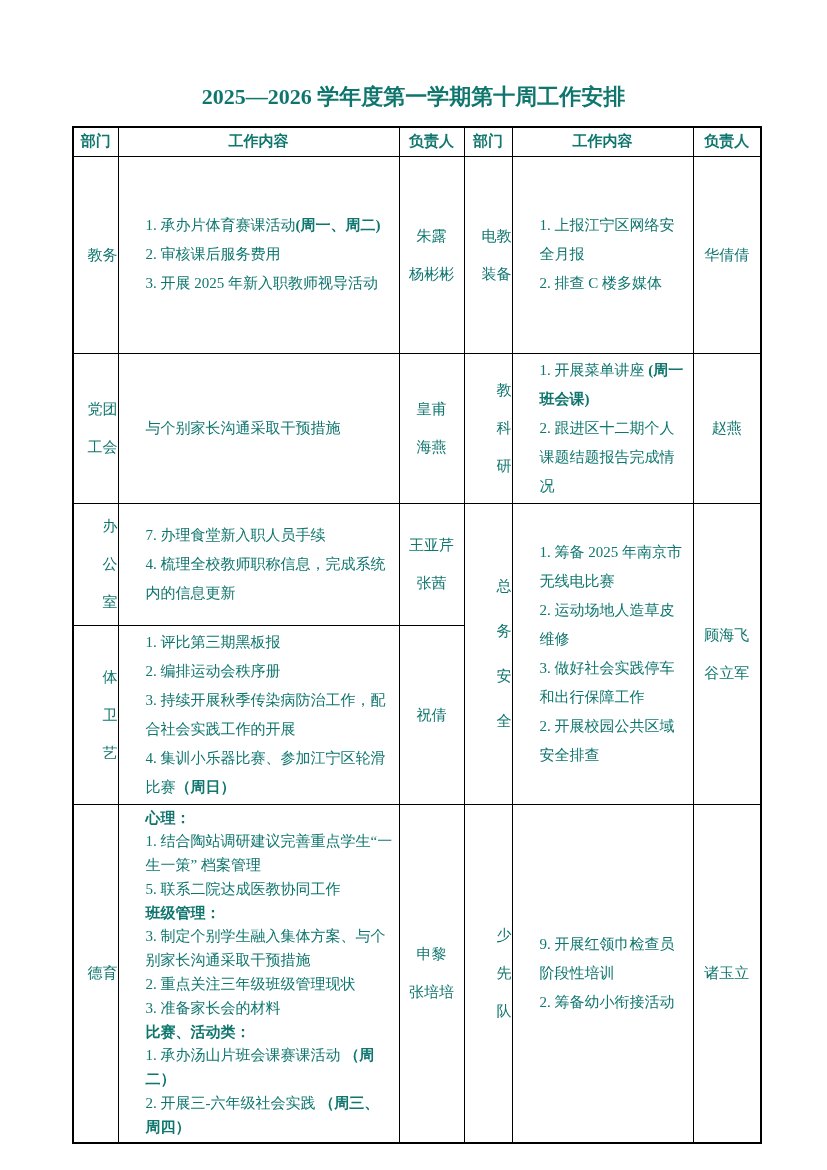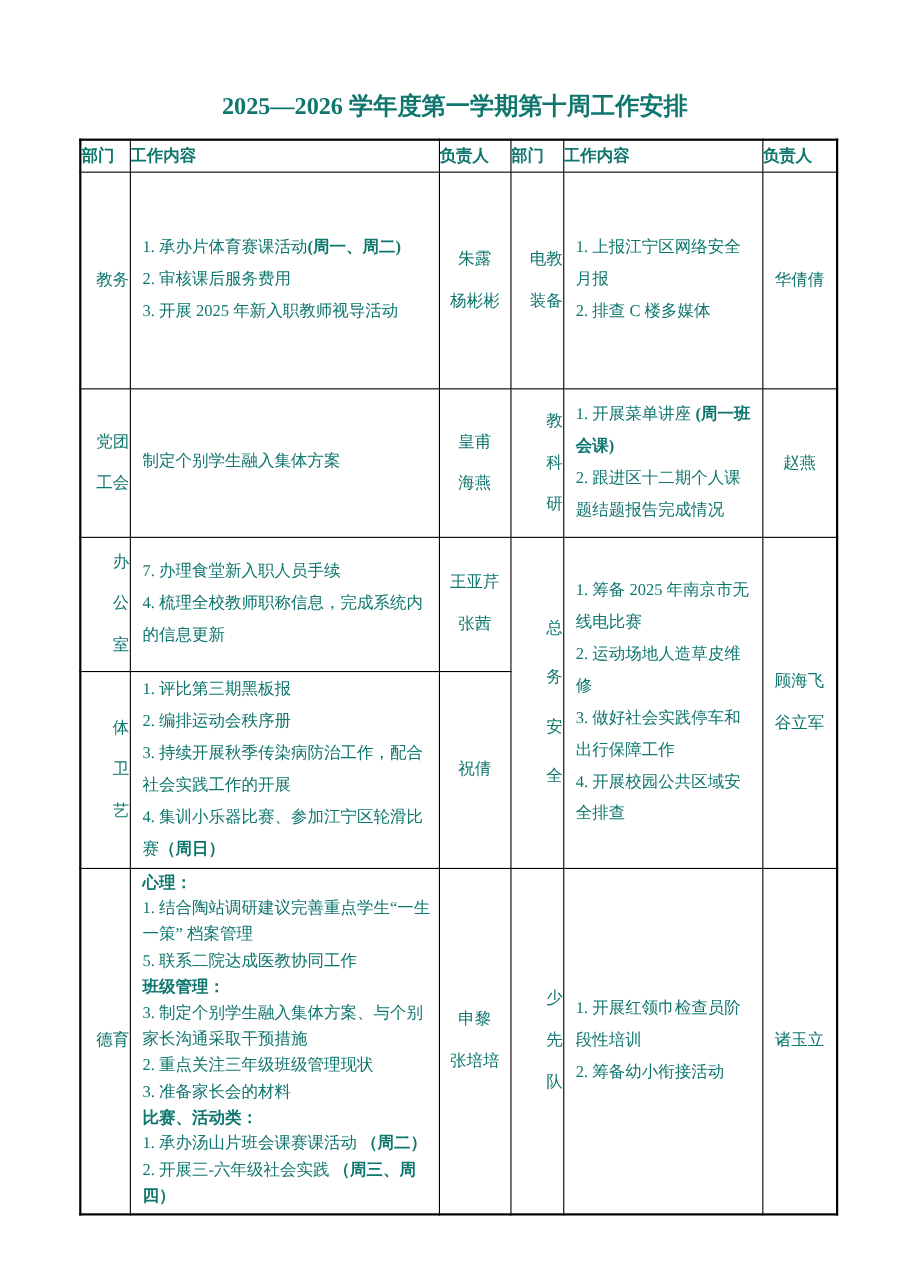--- a/index.html
+++ b/index.html
@@ -31,28 +31,28 @@
     font-size: 15px;
   }
   tr.hrow   { height: 29px; }
   tr.r1     { height: 197px; }
   tr.r2     { height: 135px; }
   tr.r3     { height: 122px; }
   tr.r4     { height: 150px; }
   tr.r5     { height: 285px; }
   .schedule th {
     font-weight: bold;
-    text-align: left;
+    text-align: center;
   }
   td.dept { text-align: right; }
   td.dept .dline { line-height: 38px; }
   td.dept.tallspan .dline { line-height: 45px; }
   td.content {
     text-align: left;
-    padding: 2px 8px 2px 11px;
+    padding: 2px 8px 2px 27px;
     line-height: 29px;
   }
   td.content.tight { line-height: 23.8px; padding-right: 6px; }
   td.owner { text-align: center; padding: 0 2px; }
   td.owner .oline { line-height: 38px; }
   b { font-weight: bold; }
 </style>
 </head>
 <body>
 
@@ -105,21 +105,21 @@
         <div class="oline">华倩倩</div>
       </td>
     </tr>
 
     <tr class="r2">
       <td class="dept">
         <div class="dline">党团</div>
         <div class="dline">工会</div>
       </td>
       <td class="content">
-        <div class="line"><span>制定个别学生融入集体方案</span></div>
+        <div class="line"><span>与个别家长沟通采取干预措施</span></div>
       </td>
       <td class="owner">
         <div class="oline">皇甫</div>
         <div class="oline">海燕</div>
       </td>
       <td class="dept">
         <div class="dline">教</div>
         <div class="dline">科</div>
         <div class="dline">研</div>
       </td>
@@ -149,21 +149,21 @@
       <td class="dept tallspan" rowspan="2">
         <div class="dline">总</div>
         <div class="dline">务</div>
         <div class="dline">安</div>
         <div class="dline">全</div>
       </td>
       <td class="content" rowspan="2">
         <div class="line"><span>1. 筹备 2025 年南京市无线电比赛</span></div>
         <div class="line"><span>2. 运动场地人造草皮维修</span></div>
         <div class="line"><span>3. 做好社会实践停车和出行保障工作</span></div>
-        <div class="line"><span>4. 开展校园公共区域安全排查</span></div>
+        <div class="line"><span>2. 开展校园公共区域安全排查</span></div>
       </td>
       <td class="owner" rowspan="2">
         <div class="oline">顾海飞</div>
         <div class="oline">谷立军</div>
       </td>
     </tr>
 
     <tr class="r4">
       <td class="dept">
         <div class="dline">体</div>
@@ -200,21 +200,21 @@
       <td class="owner">
         <div class="oline">申黎</div>
         <div class="oline">张培培</div>
       </td>
       <td class="dept">
         <div class="dline">少</div>
         <div class="dline">先</div>
         <div class="dline">队</div>
       </td>
       <td class="content">
-        <div class="line"><span>1. 开展红领巾检查员阶段性培训</span></div>
+        <div class="line"><span>9. 开展红领巾检查员阶段性培训</span></div>
         <div class="line"><span>2. 筹备幼小衔接活动</span></div>
       </td>
       <td class="owner">
         <div class="oline">诸玉立</div>
       </td>
     </tr>
 
   </tbody>
     </table>
 </div>

